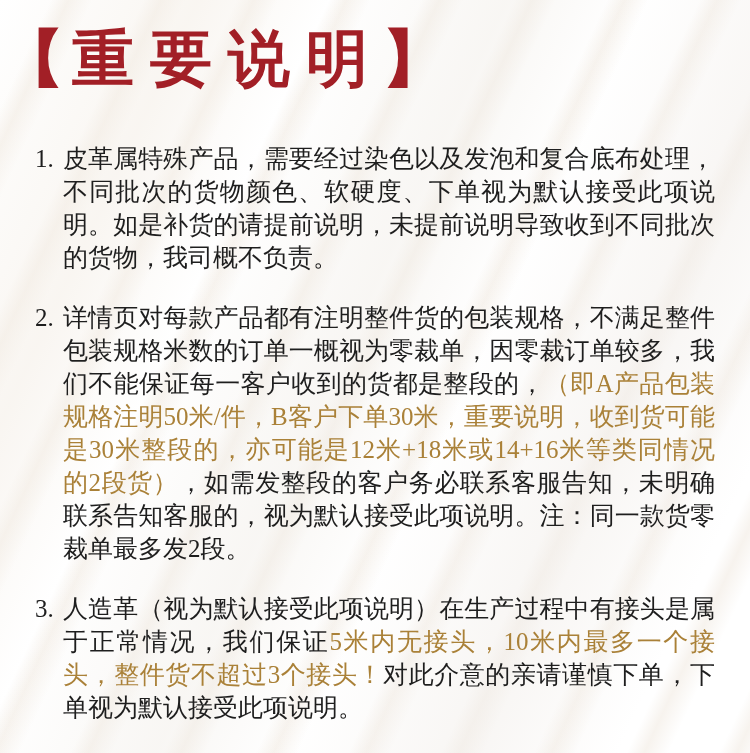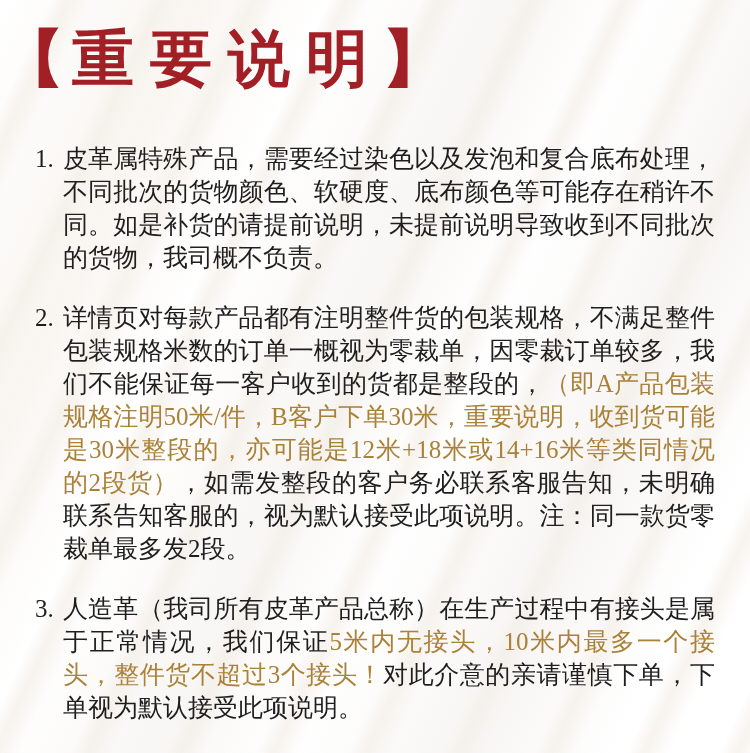--- a/index.html
+++ b/index.html
@@ -78,24 +78,24 @@
 </style>
 </head>
 <body>
 
 <div class="page">
   <h1 class="title"><span class="bracket">【</span><span class="title-text">重要说明</span><span class="bracket">】</span></h1>
 
   <div class="notice-list">
       <div class="para">
         <span class="num">1.</span>
-        <span class="body"><span>皮革属特殊产品，需要经过染色以及发泡和复合底布处理，不同批次的货物颜色、软硬度、底布颜色等可能存在稍许不同。如是补货的请提前说明，未提前说明导致收到不同批次的货物，我司概不负责。</span></span>
+        <span class="body"><span>皮革属特殊产品，需要经过染色以及发泡和复合底布处理，不同批次的货物颜色、软硬度、下单视为默认接受此项说明。如是补货的请提前说明，未提前说明导致收到不同批次的货物，我司概不负责。</span></span>
       </div>
       <div class="para">
         <span class="num">2.</span>
         <span class="body"><span>详情页对每款产品都有注明整件货的包装规格，不满足整件包装规格米数的订单一概视为零裁单，因零裁订单较多，我们不能保证每一客户收到的货都是整段的，</span><span class="gold">（即A产品包装规格注明50米/件，B客户下单30米，重要说明，收到货可能是30米整段的，亦可能是12米+18米或14+16米等类同情况的2段货）</span><span>，如需发整段的客户务必联系客服告知，未明确联系告知客服的，视为默认接受此项说明。注：同一款货零裁单最多发2段。</span></span>
       </div>
       <div class="para">
         <span class="num">3.</span>
-        <span class="body"><span>人造革（我司所有皮革产品总称）在生产过程中有接头是属于正常情况，我们保证</span><span class="gold">5米内无接头，10米内最多一个接头，整件货不超过3个接头！</span><span>对此介意的亲请谨慎下单，下单视为默认接受此项说明。</span></span>
+        <span class="body"><span>人造革（视为默认接受此项说明）在生产过程中有接头是属于正常情况，我们保证</span><span class="gold">5米内无接头，10米内最多一个接头，整件货不超过3个接头！</span><span>对此介意的亲请谨慎下单，下单视为默认接受此项说明。</span></span>
       </div>
     </div>
 </div>
 
 </body></html>

